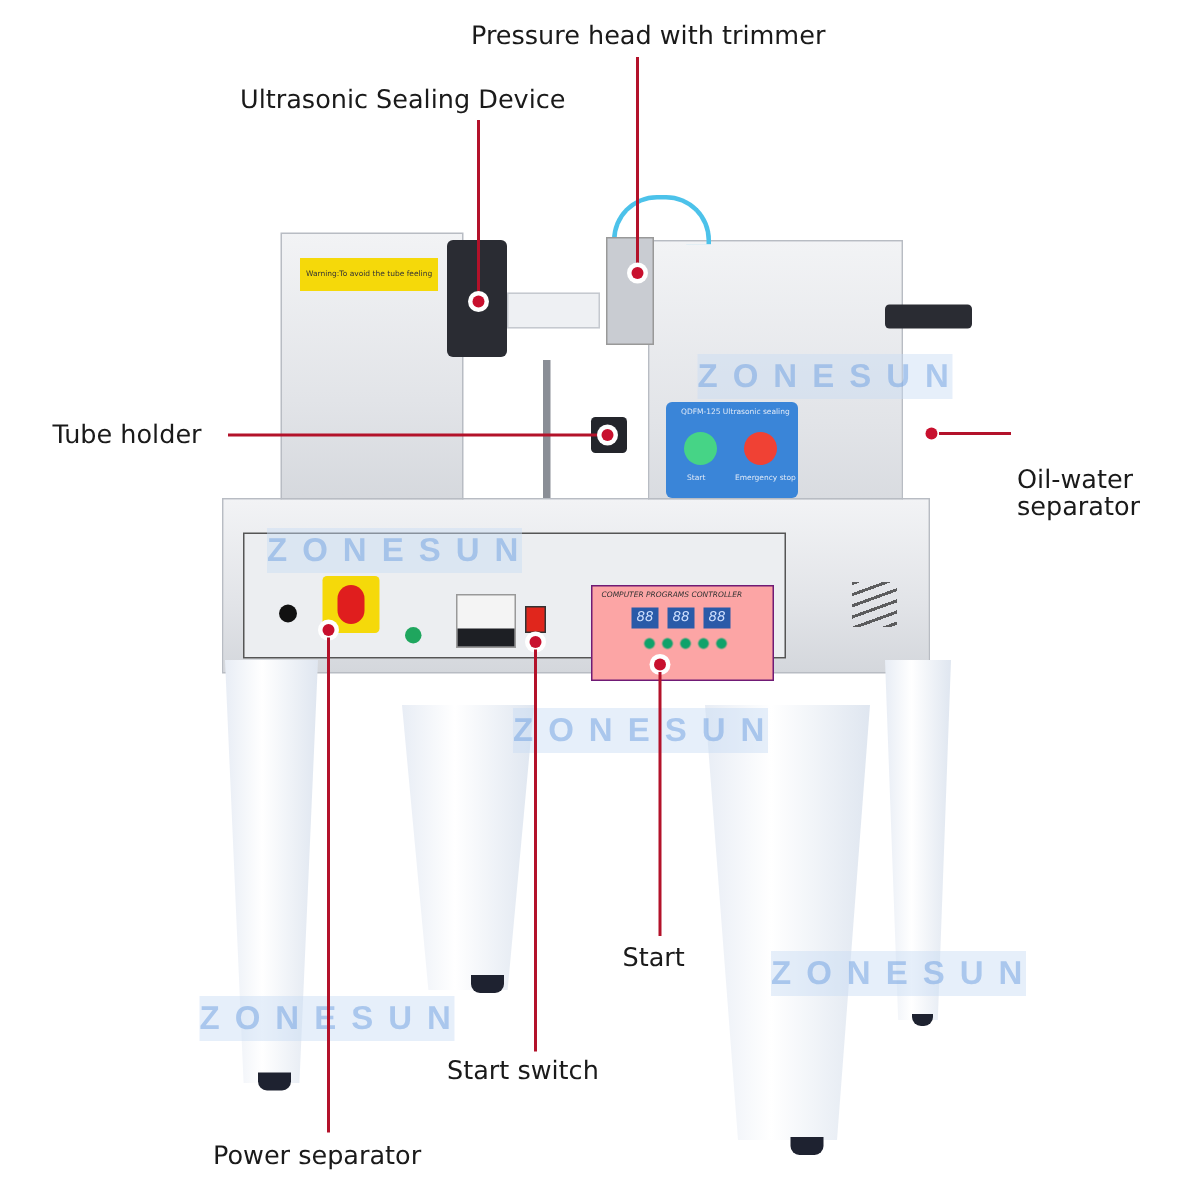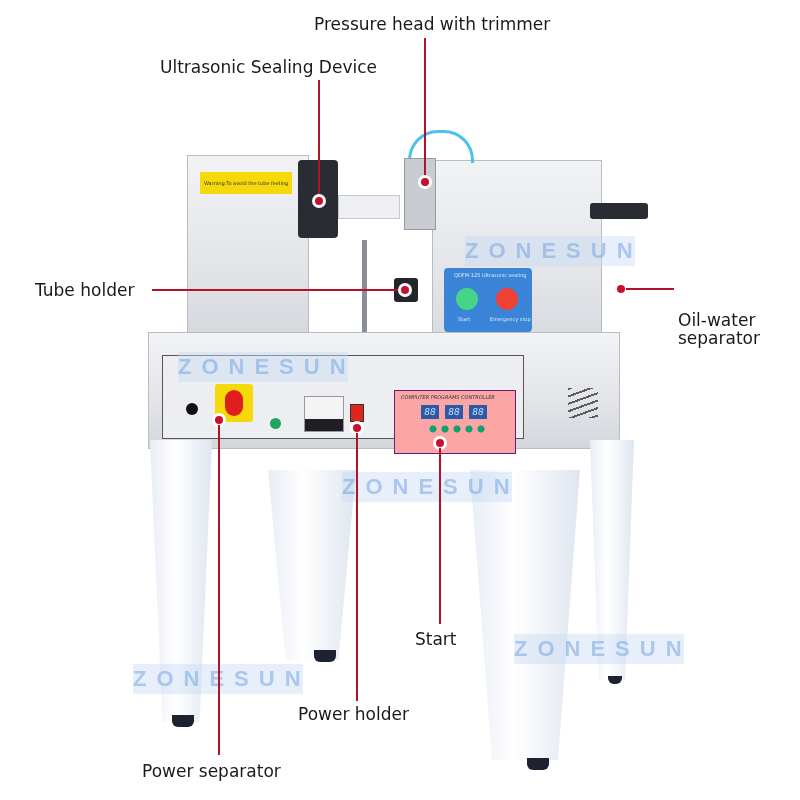--- a/index.html
+++ b/index.html
@@ -94,17 +94,17 @@
   <div>Oil-water</div>
   <div>separator</div>
 </div>
 
 <div class="dot" style="left:433px;top:436px;"></div>
 <div class="vline" style="left:439px;top:448px;height:176px;"></div>
 <div class="label" style="left:415px;top:630px;">Start</div>
 
 <div class="dot" style="left:350px;top:421px;"></div>
 <div class="vline" style="left:356px;top:433px;height:268px;"></div>
-<div class="label" style="left:298px;top:705px;">Power holder</div>
+<div class="label" style="left:298px;top:705px;">Start switch</div>
 
 <div class="dot" style="left:212px;top:413px;"></div>
 <div class="vline" style="left:218px;top:425px;height:330px;"></div>
 <div class="label" style="left:142px;top:762px;">Power separator</div>
 
 </body></html>

